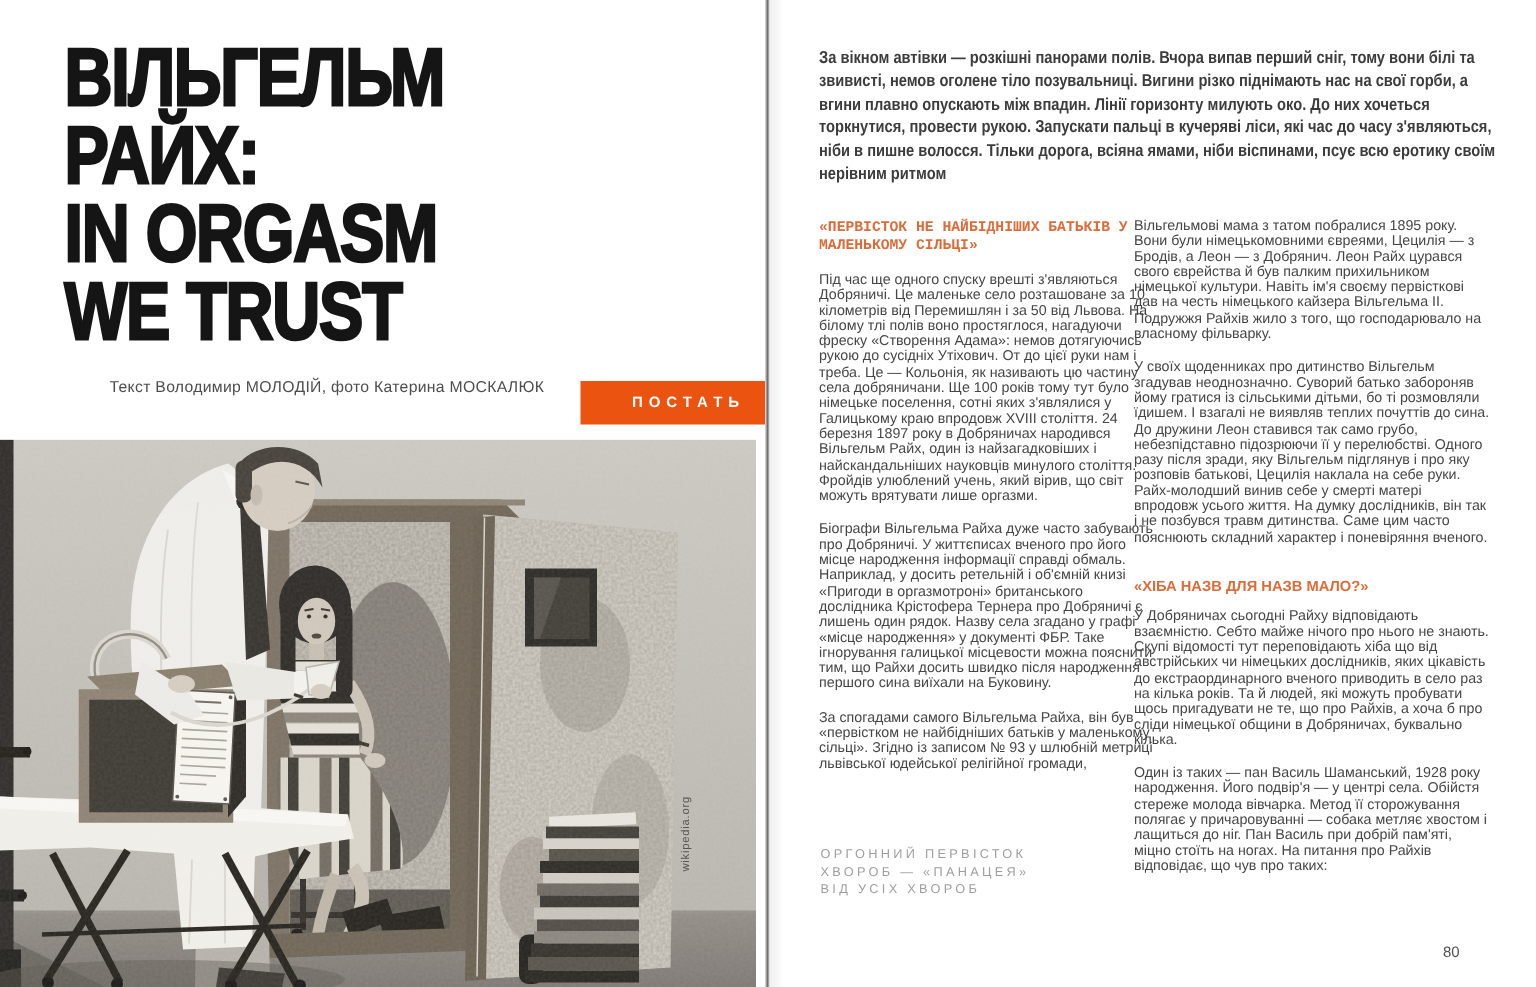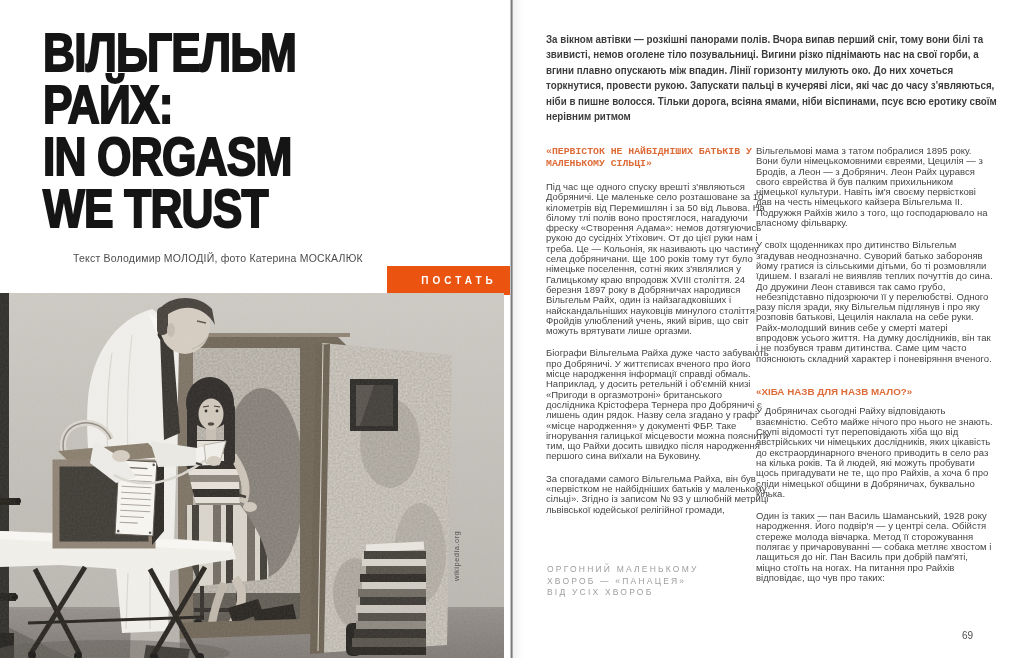--- a/index.html
+++ b/index.html
@@ -15,21 +15,21 @@
         background:linear-gradient(to right,#e6e6e6,#6f6f6f 55%,#cfcfcf);}
   .fold-soft{position:absolute;left:513px;top:0;width:10px;height:658px;
         background:linear-gradient(to right,rgba(0,0,0,.06),rgba(0,0,0,0));}
 
   
   .title{position:absolute;left:43px;top:26px;width:430px;
          font-weight:bold;font-size:54px;line-height:52px;color:#151515;
          letter-spacing:-1px;transform:scaleX(.82);transform-origin:left top;
          -webkit-text-stroke:2px #151515;}
   .byline{position:absolute;left:43px;top:252px;font-size:10.5px;color:#4d4d4d;letter-spacing:.2px;margin-left:30px;}
-  .tag{position:absolute;left:387px;top:266px;width:124px;height:29px;
+  .tag{position:absolute;left:387px;top:254px;width:124px;height:29px;
        display:flex;align-items:center;justify-content:center;
        font-size:10px;font-weight:bold;letter-spacing:4px;color:#fff;padding-left:20px;box-sizing:border-box;}
   .photo{position:absolute;left:0;top:293px;width:504px;height:365px;overflow:hidden;}
   .photo svg{display:block;}
   .photo-credit{position:absolute;left:452px;top:581px;font-size:7.5px;color:#565656;
        letter-spacing:.5px;transform:rotate(-90deg);transform-origin:0 0;white-space:nowrap;}
 
   
   .intro{position:absolute;left:546px;top:32px;width:545px;
          font-size:11.5px;line-height:15.4px;font-weight:bold;color:#3c3c3c;
@@ -268,27 +268,27 @@
   <div class="intro">За вікном автівки — розкішні панорами полів. Вчора випав перший сніг, тому вони білі та звивисті, немов оголене тіло позувальниці. Вигини різко піднімають нас на свої горби, а вгини плавно опускають між впадин. Лінії горизонту милують око. До них хочеться торкнутися, провести рукою. Запускати пальці в кучеряві ліси, які час до часу з'являються, ніби в пишне волосся. Тільки дорога, всіяна ямами, ніби віспинами, псує всю еротику своїм нерівним ритмом</div>
 
   <div class="col col1">
     <div class="col-heading" style="color: rgb(221, 107, 56);">«ПЕРВІСТОК НЕ НАЙБІДНІШИХ БАТЬКІВ У МАЛЕНЬКОМУ СІЛЬЦІ»</div>
     <p>Під час ще одного спуску врешті з'являються Добряничі. Це маленьке село розташоване за 10 кілометрів від Перемишлян і за 50 від Львова. На білому тлі полів воно простяглося, нагадуючи фреску «Створення Адама»: немов дотягуючись рукою до сусідніх Утіхович. От до цієї руки нам і треба. Це — Кольонія, як називають цю частину села добряничани. Ще 100 років тому тут було німецьке поселення, сотні яких з'являлися у Галицькому краю впродовж XVIII століття. 24 березня 1897 року в Добряничах народився Вільгельм Райх, один із найзагадковіших і найскандальніших науковців минулого століття. Фройдів улюблений учень, який вірив, що світ можуть врятувати лише оргазми.</p>
     <p>Біографи Вільгельма Райха дуже часто забувають про Добряничі. У життєписах вченого про його місце народження інформації справді обмаль. Наприклад, у досить ретельній і об'ємній книзі «Пригоди в оргазмотроні» британського дослідника Крістофера Тернера про Добряничі є лишень один рядок. Назву села згадано у графі «місце народження» у документі ФБР. Таке ігнорування галицької місцевости можна пояснити тим, що Райхи досить швидко після народження першого сина виїхали на Буковину.</p>
     <p>За спогадами самого Вільгельма Райха, він був «первістком не найбідніших батьків у маленькому сільці». Згідно із записом № 93 у шлюбній метриці львівської юдейської релігійної громади,</p>
   </div>
 
   <div class="caption">
-    <div>ОРГОННИЙ МАЛЕНЬКОМУ</div>
+    <div>ОРГОННИЙ ПЕРВІСТОК</div>
     <div>ХВОРОБ — «ПАНАЦЕЯ»</div>
     <div>ВІД УСІХ ХВОРОБ</div>
   </div>
 
   <div class="col col2">
     <p>Вільгельмові мама з татом побралися 1895 року. Вони були німецькомовними євреями, Цецилія — з Бродів, а Леон — з Добрянич. Леон Райх цурався свого єврейства й був палким прихильником німецької культури. Навіть ім'я своєму первісткові дав на честь німецького кайзера Вільгельма II. Подружжя Райхів жило з того, що господарювало на власному фільварку.</p>
     <p>У своїх щоденниках про дитинство Вільгельм згадував неоднозначно. Суворий батько забороняв йому гратися із сільськими дітьми, бо ті розмовляли їдишем. І взагалі не виявляв теплих почуттів до сина. До дружини Леон ставився так само грубо, небезпідставно підозрюючи її у перелюбстві. Одного разу після зради, яку Вільгельм підглянув і про яку розповів батькові, Цецилія наклала на себе руки. Райх-молодший винив себе у смерті матері впродовж усього життя. На думку дослідників, він так і не позбувся травм дитинства. Саме цим часто пояснюють складний характер і поневіряння вченого.</p>
     <div class="col-heading-mid" style="color: rgb(221, 107, 56);">«ХІБА НАЗВ ДЛЯ НАЗВ МАЛО?»</div>
     <p>У Добряничах сьогодні Райху відповідають взаємністю. Себто майже нічого про нього не знають. Скупі відомості тут переповідають хіба що від австрійських чи німецьких дослідників, яких цікавість до екстраординарного вченого приводить в село раз на кілька років. Та й людей, які можуть пробувати щось пригадувати не те, що про Райхів, а хоча б про сліди німецької общини в Добряничах, буквально кілька.</p>
     <p>Один із таких — пан Василь Шаманський, 1928 року народження. Його подвір'я — у центрі села. Обійстя стереже молода вівчарка. Метод її сторожування полягає у причаровуванні — собака метляє хвостом і лащиться до ніг. Пан Василь при добрій пам'яті, міцно стоїть на ногах. На питання про Райхів відповідає, що чув про таких:</p>
   </div>
 
-  <div class="page-number">69</div>
+  <div class="page-number">80</div>
 </div>
 
 </body></html>

